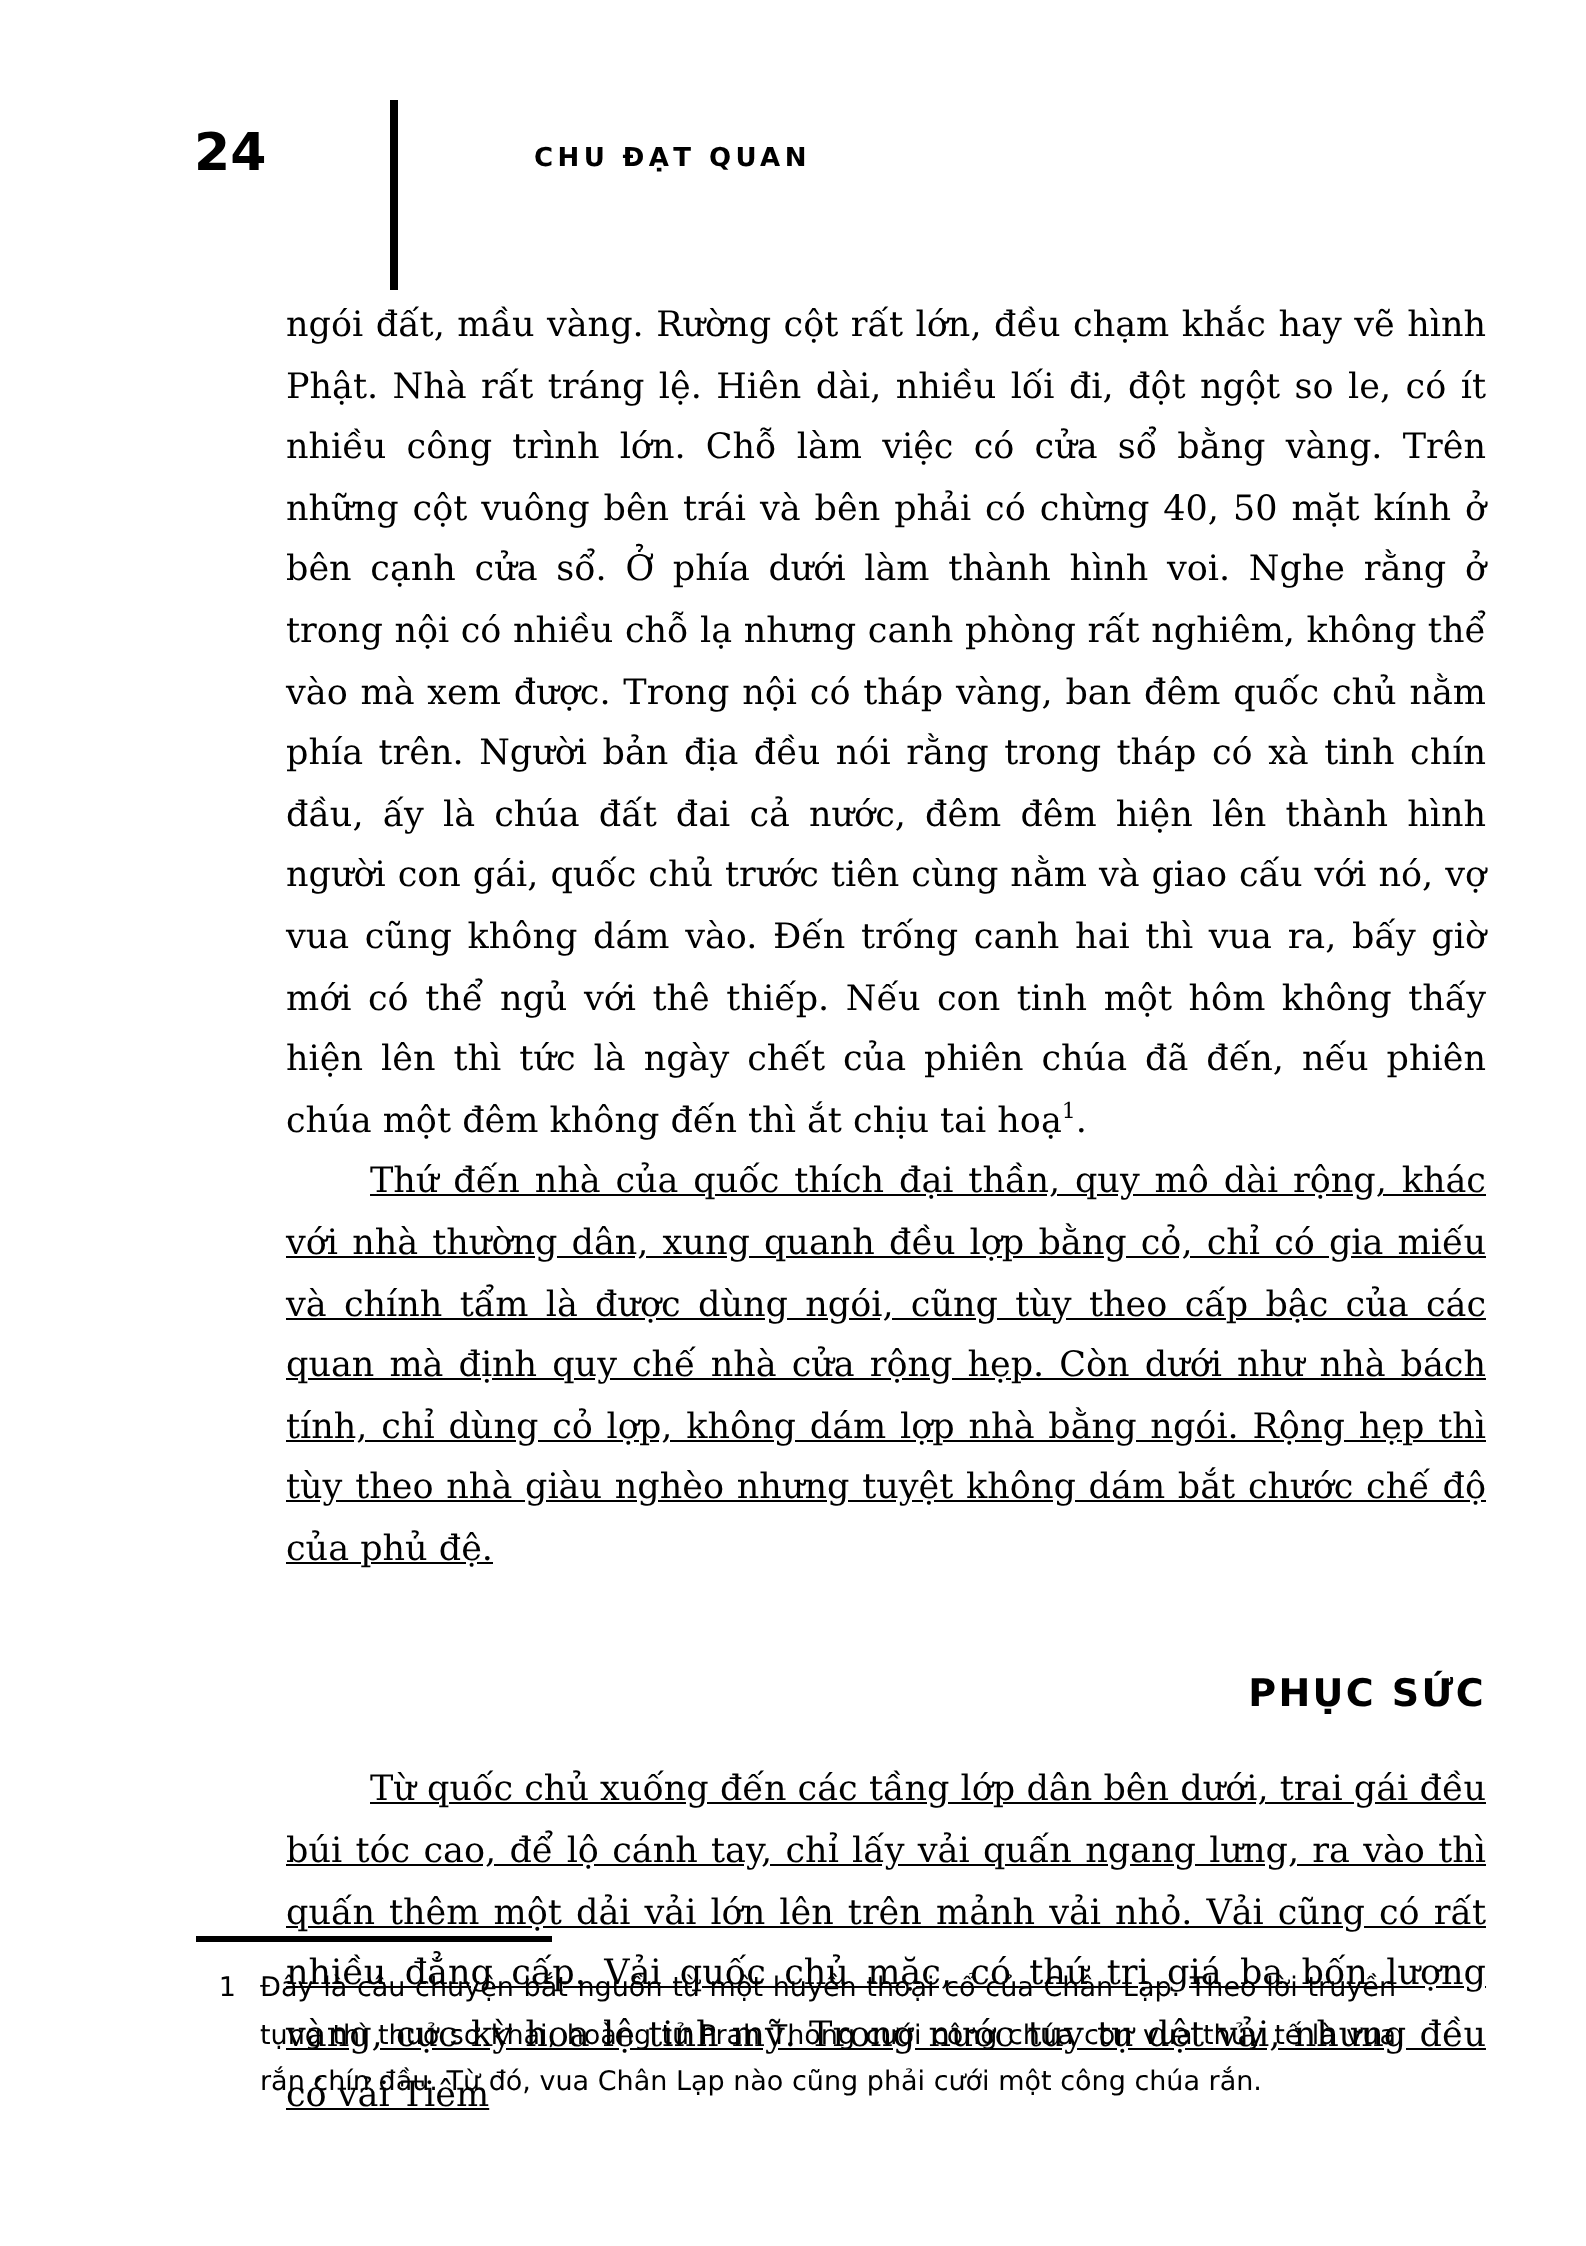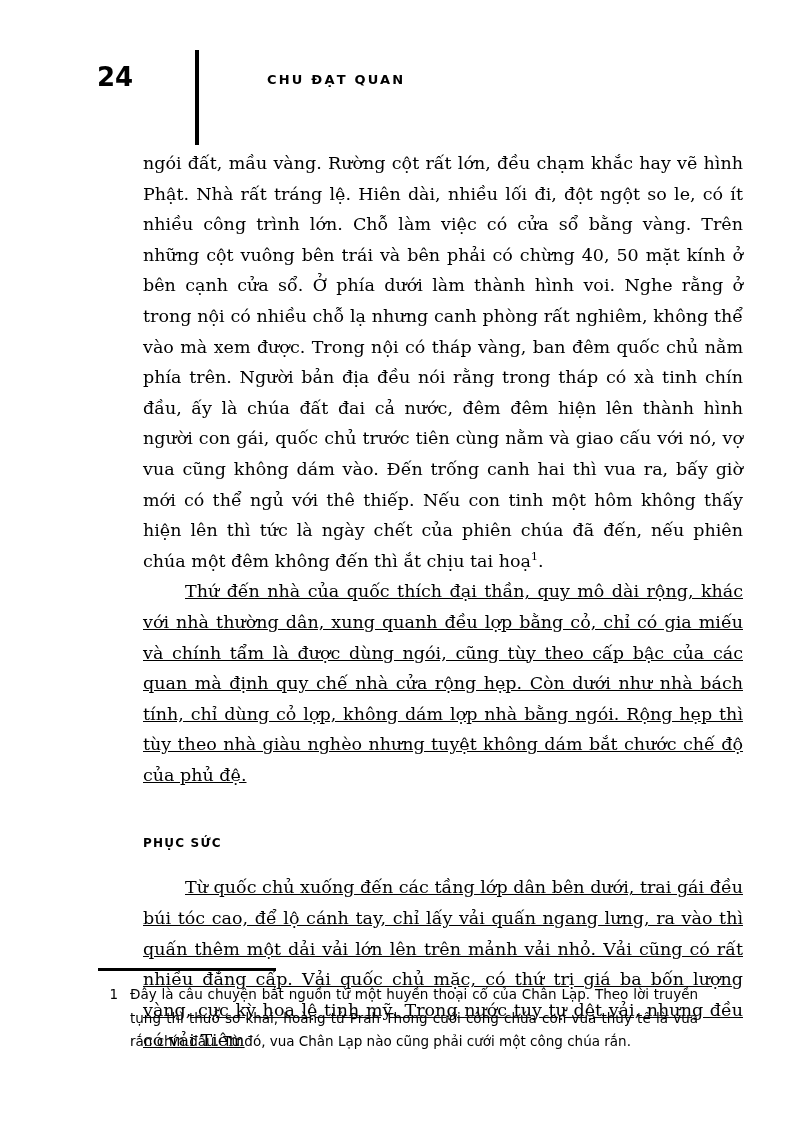--- a/index.html
+++ b/index.html
@@ -86,23 +86,23 @@
     margin-top: 0;
   }
   .fn-ref {
     font-size: 11px;
     vertical-align: super;
     line-height: 0;
   }
 
   
   .section-title {
-    text-align: left;
+    text-align: right;
     font-family: "DejaVu Sans", sans-serif;
-    font-size: 12px;
+    font-size: 19px;
     font-weight: bold;
     letter-spacing: 1.2px;
     margin: 46px 0 22px 0;
   }
 
   
   .footnote-zone {
     position: absolute;
     left: 98px;
     top: 968px;

